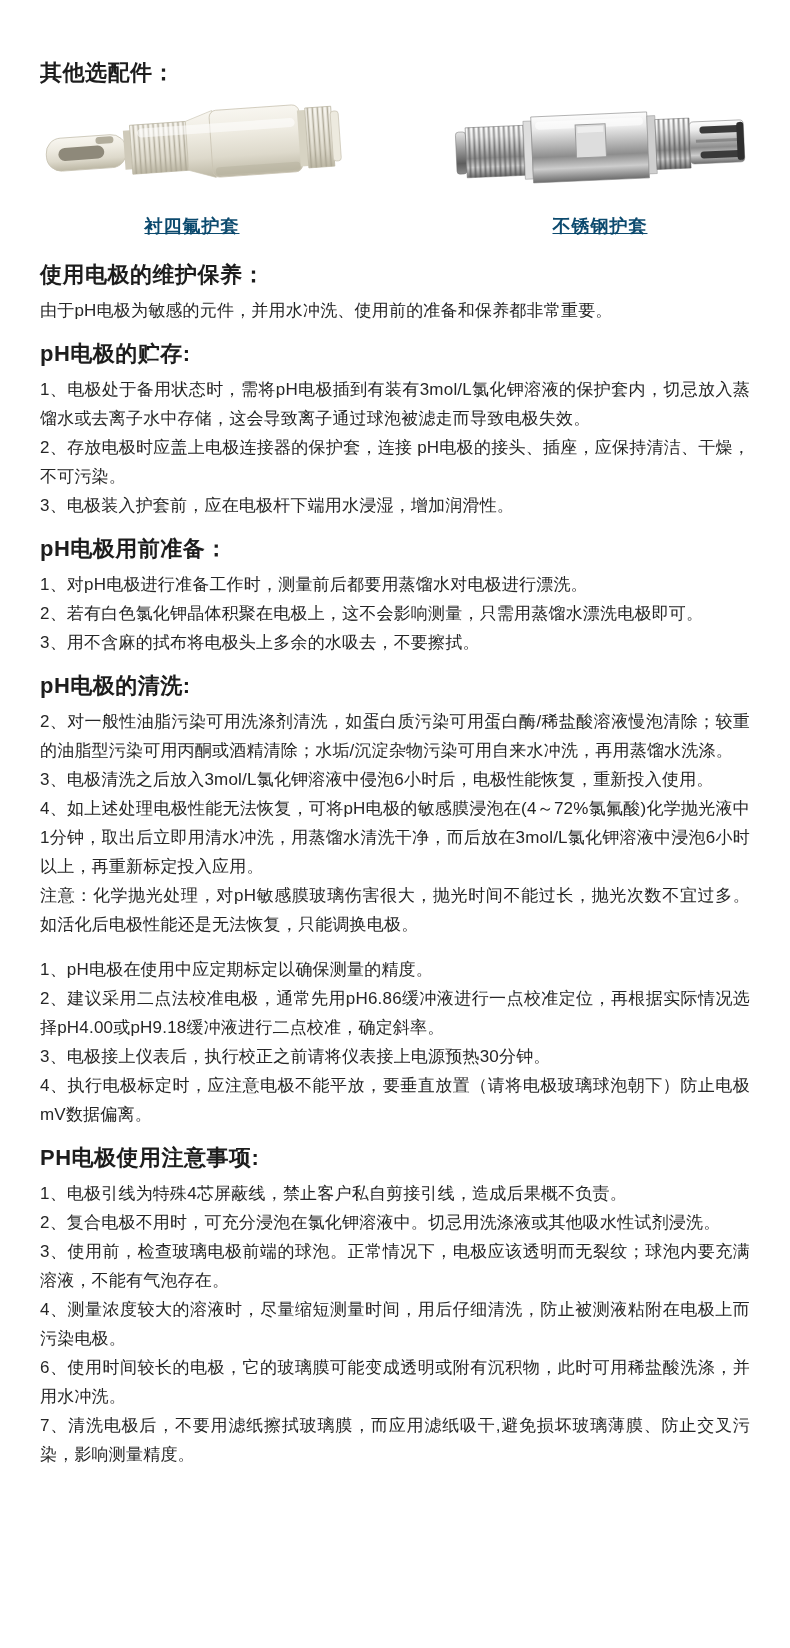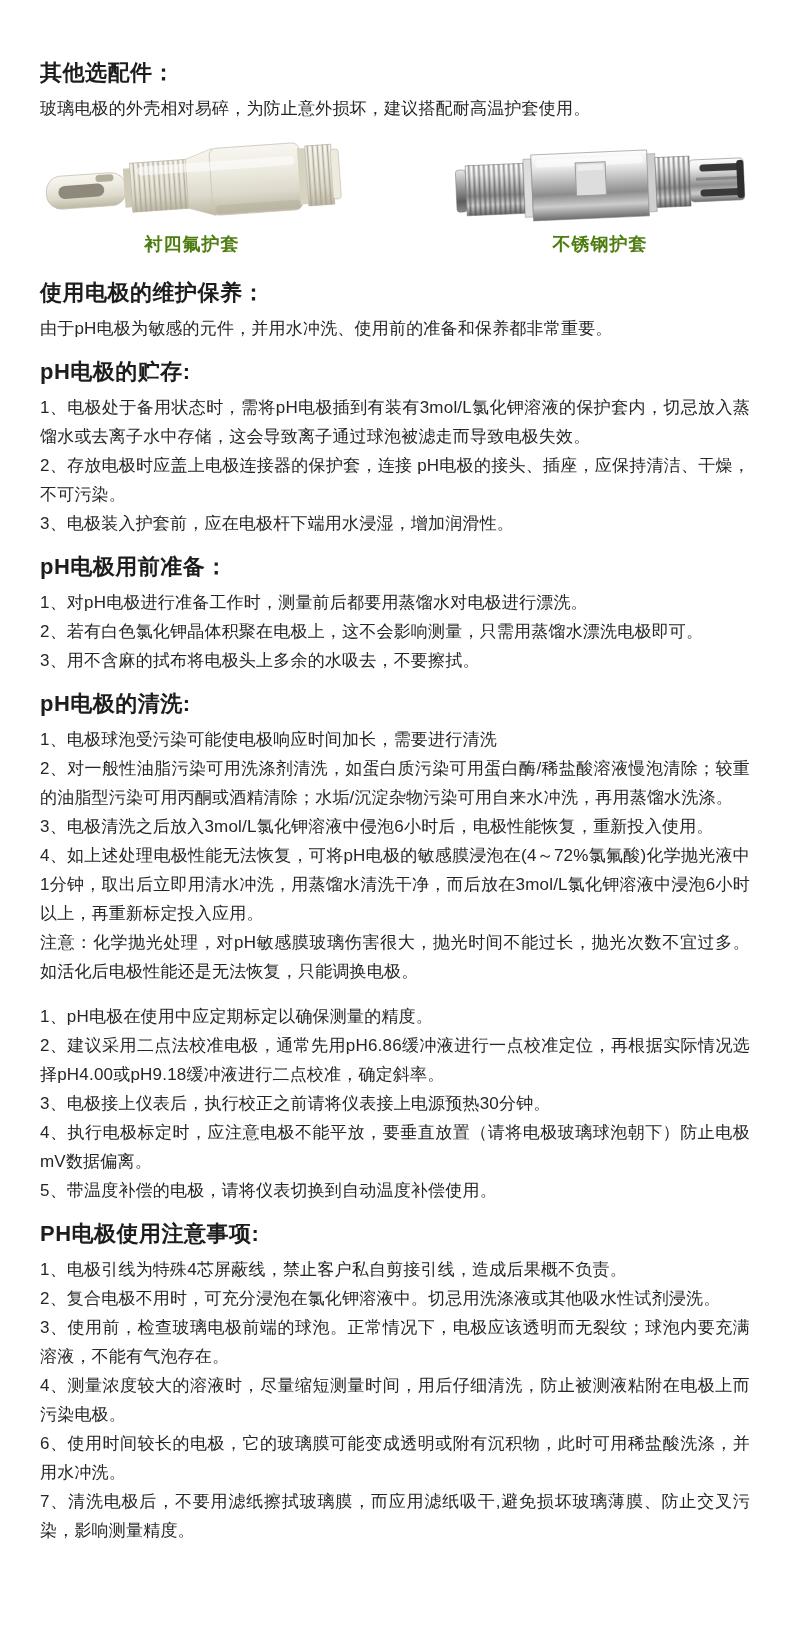--- a/index.html
+++ b/index.html
@@ -48,34 +48,34 @@
   figure {
     margin: 0;
     width: 300px;
     text-align: center;
   }
   figure.fig-right { width: 296px; }
   .fig-img { display: block; margin: 0 auto; }
   figcaption {
     font-size: 18px;
     font-weight: 700;
-    color: #4d7c0f;
-    margin-top: 3px;
+    color: #0c4a6e;
+    margin-top: 23px;
     letter-spacing: 1px;
+    text-decoration: underline;
   }
   .spacer-after-figs { height: 8px; }
 </style>
 </head>
 <body>
 
 <div class="page">
 
   <section class="sec sec-first">
     <h2>其他选配件：</h2>
-    <p class="body-text">玻璃电极的外壳相对易碎，为防止意外损坏，建议搭配耐高温护套使用。</p>
 
     <div class="figures">
       <figure class="fig-left">
         <svg class="fig-img" width="300" height="92" viewBox="0 0 300 92" aria-hidden="true">
           <defs>
             <linearGradient id="cream" x1="0" y1="0" x2="0" y2="1">
               <stop offset="0" stop-color="#f8f6f0"></stop>
               <stop offset="0.35" stop-color="#eeebe1"></stop>
               <stop offset="0.7" stop-color="#ddd9cb"></stop>
               <stop offset="1" stop-color="#bcb7a4"></stop>
@@ -180,33 +180,31 @@
 
   <section class="sec">
     <h2>pH电极用前准备：</h2>
     <p class="item">1、对pH电极进行准备工作时，测量前后都要用蒸馏水对电极进行漂洗。</p>
     <p class="item">2、若有白色氯化钾晶体积聚在电极上，这不会影响测量，只需用蒸馏水漂洗电极即可。</p>
     <p class="item">3、用不含麻的拭布将电极头上多余的水吸去，不要擦拭。</p>
   </section>
 
   <section class="sec">
     <h2>pH电极的清洗:</h2>
-    <p class="item">1、电极球泡受污染可能使电极响应时间加长，需要进行清洗</p>
     <p class="item">2、对一般性油脂污染可用洗涤剂清洗，如蛋白质污染可用蛋白酶/稀盐酸溶液慢泡清除；较重的油脂型污染可用丙酮或酒精清除；水垢/沉淀杂物污染可用自来水冲洗，再用蒸馏水洗涤。</p>
     <p class="item">3、电极清洗之后放入3mol/L氯化钾溶液中侵泡6小时后，电极性能恢复，重新投入使用。</p>
     <p class="item">4、如上述处理电极性能无法恢复，可将pH电极的敏感膜浸泡在(4～72%氯氟酸)化学抛光液中1分钟，取出后立即用清水冲洗，用蒸馏水清洗干净，而后放在3mol/L氯化钾溶液中浸泡6小时以上，再重新标定投入应用。</p>
     <p class="item">注意：化学抛光处理，对pH敏感膜玻璃伤害很大，抛光时间不能过长，抛光次数不宜过多。如活化后电极性能还是无法恢复，只能调换电极。</p>
   </section>
 
   <section class="sec">
     <p class="item">1、pH电极在使用中应定期标定以确保测量的精度。</p>
     <p class="item">2、建议采用二点法校准电极，通常先用pH6.86缓冲液进行一点校准定位，再根据实际情况选择pH4.00或pH9.18缓冲液进行二点校准，确定斜率。</p>
     <p class="item">3、电极接上仪表后，执行校正之前请将仪表接上电源预热30分钟。</p>
     <p class="item">4、执行电极标定时，应注意电极不能平放，要垂直放置（请将电极玻璃球泡朝下）防止电极mV数据偏离。</p>
-    <p class="item">5、带温度补偿的电极，请将仪表切换到自动温度补偿使用。</p>
   </section>
 
   <section class="sec">
     <h2>PH电极使用注意事项:</h2>
     <p class="item">1、电极引线为特殊4芯屏蔽线，禁止客户私自剪接引线，造成后果概不负责。</p>
     <p class="item">2、复合电极不用时，可充分浸泡在氯化钾溶液中。切忌用洗涤液或其他吸水性试剂浸洗。</p>
     <p class="item">3、使用前，检查玻璃电极前端的球泡。正常情况下，电极应该透明而无裂纹；球泡内要充满溶液，不能有气泡存在。</p>
     <p class="item">4、测量浓度较大的溶液时，尽量缩短测量时间，用后仔细清洗，防止被测液粘附在电极上而污染电极。</p>
     <p class="item">6、使用时间较长的电极，它的玻璃膜可能变成透明或附有沉积物，此时可用稀盐酸洗涤，并用水冲洗。</p>
     <p class="item">7、清洗电极后，不要用滤纸擦拭玻璃膜，而应用滤纸吸干,避免损坏玻璃薄膜、防止交叉污染，影响测量精度。</p>

